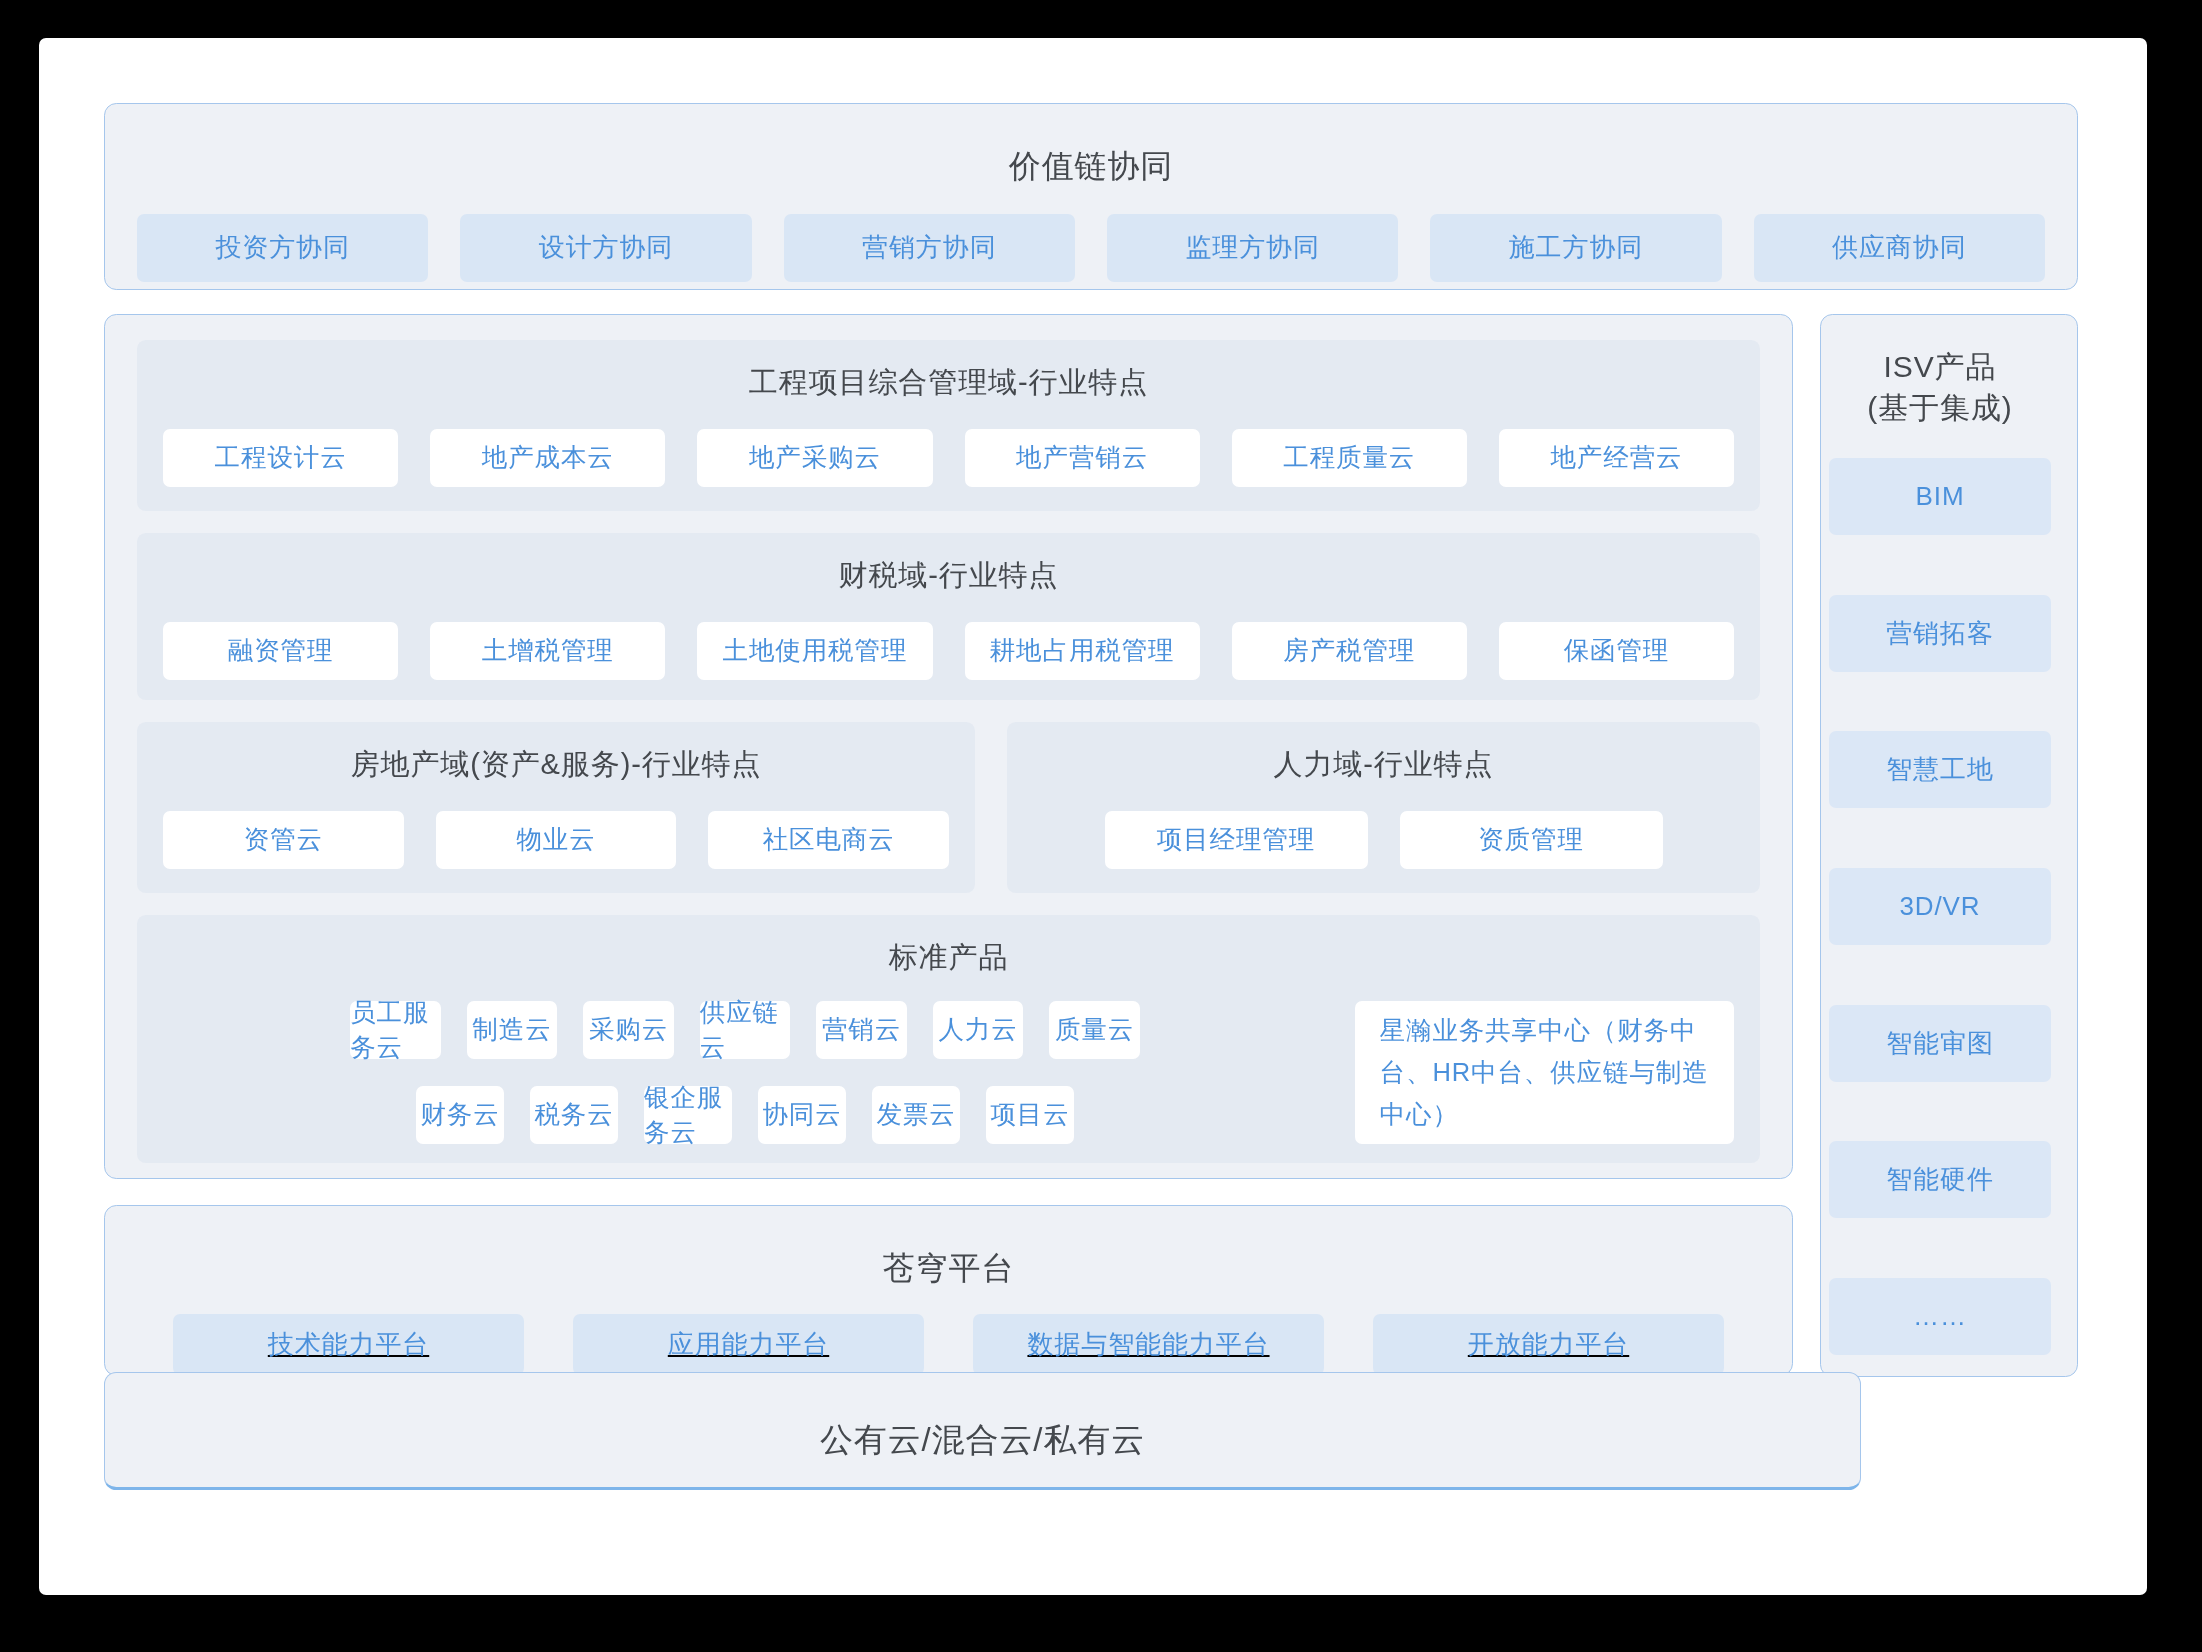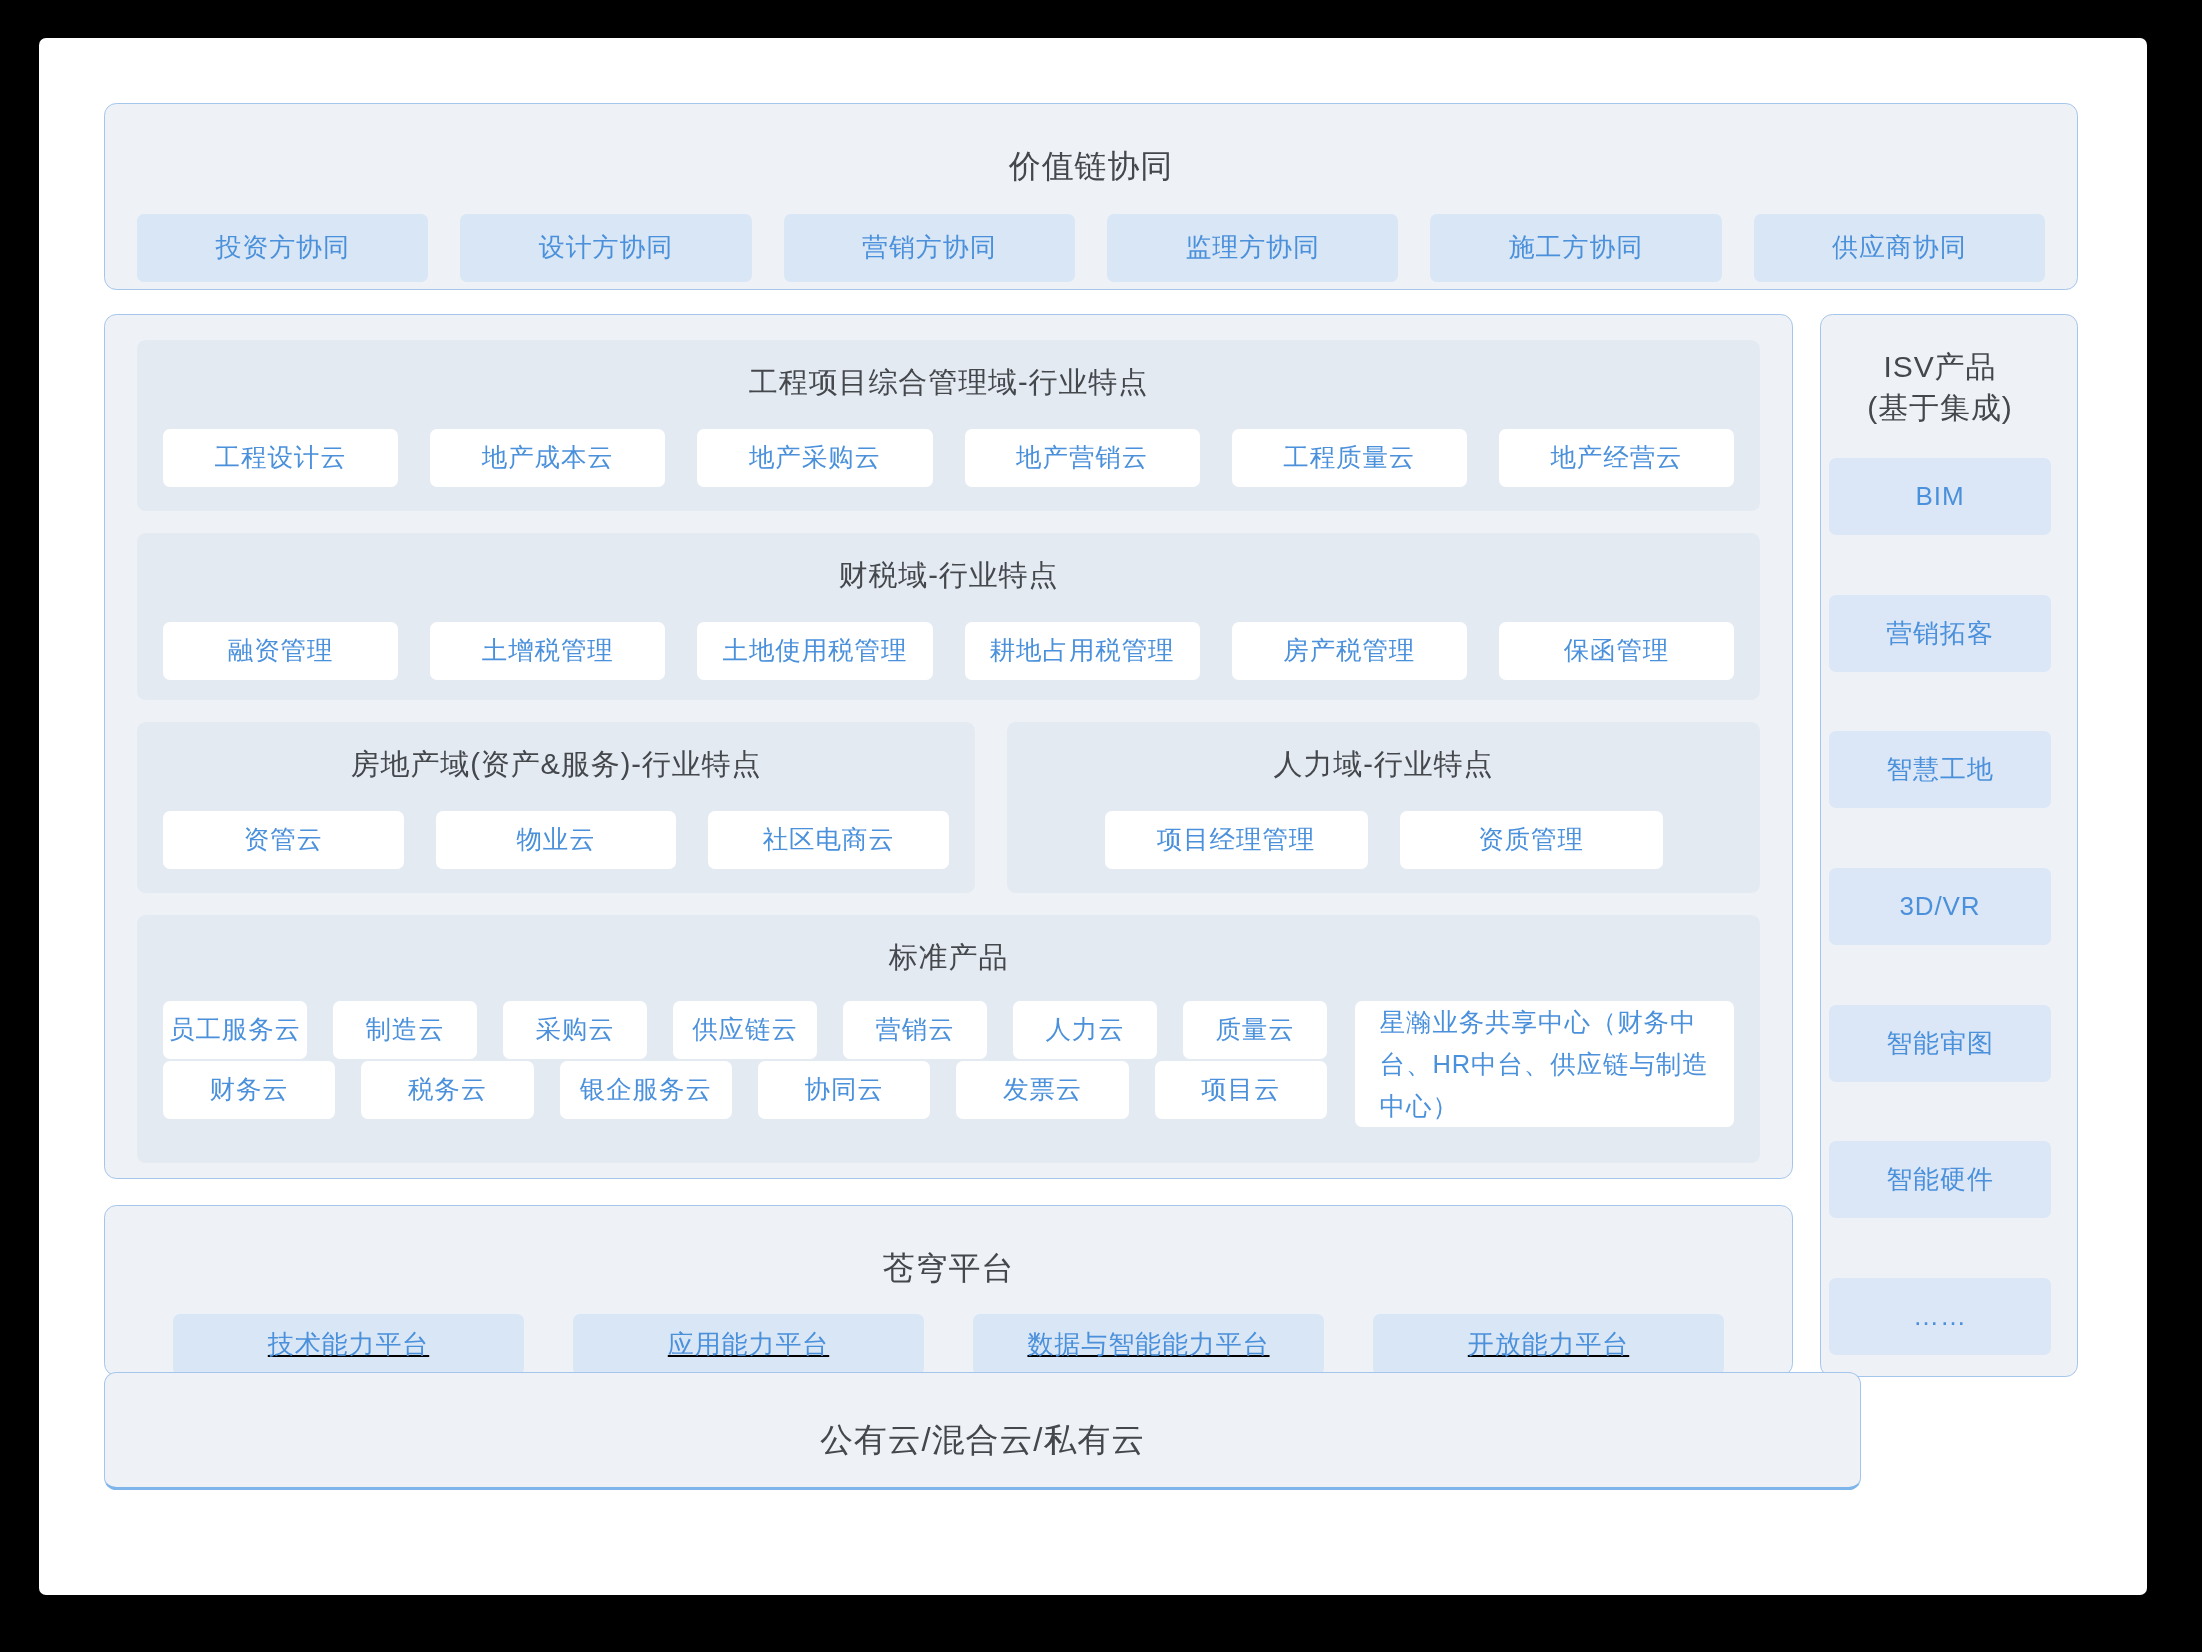--- a/index.html
+++ b/index.html
@@ -70,21 +70,21 @@
   .sub-fin   { height:167px; margin-top:22px; }
   .row-pair  { display:flex; gap:32px; margin-top:22px; }
   .sub-re    { width:838px; height:171px; }
   .sub-hr    { width:753px; height:171px; }
   .sub .chip-row { margin:26px 26px 0 26px; }
   .sub-hr .chip-row { justify-content:center; }
   .sub-hr .chip-white { flex:0 0 263px; }
   
   .sub-std { height:248px; margin-top:22px; padding:0 26px; }
   .std-body { display:flex; gap:28px; margin-top:23px; }
-  .std-grid { flex:1; display:flex; flex-direction:column; gap:2px; }
+  .std-grid { flex:1; display:flex; flex-direction:column; gap:27px;align-items:center; }
   .std-grid .chip-row { gap:26px; margin:0; }
   .shared-center {
     flex:0 0 379px;
     background:#ffffff;
     border-radius:7px;
     display:flex; align-items:center;
     padding:0 24.6px;
     color:#4a90db;
     font-size:25.5px;
     line-height:1.65;

